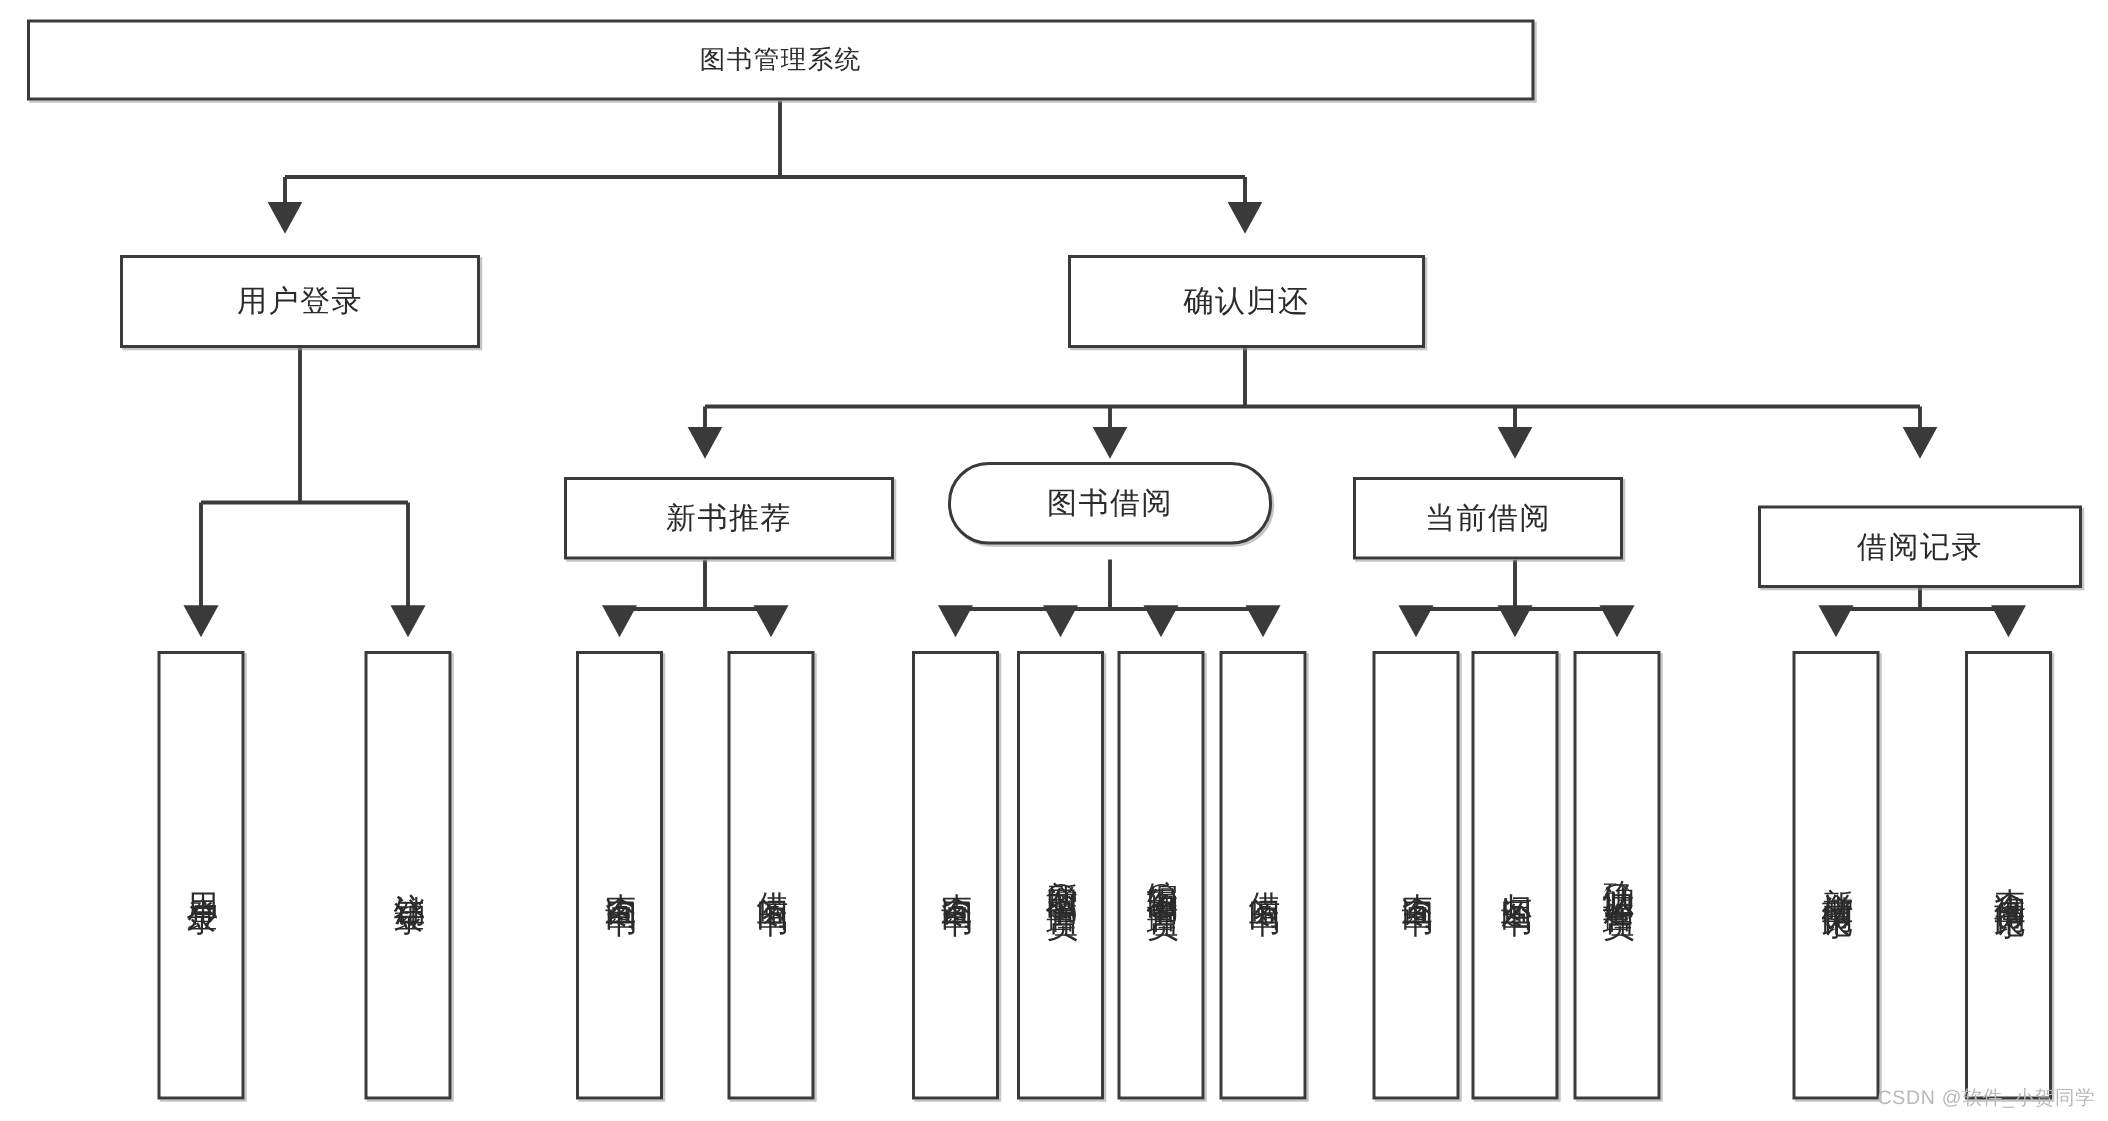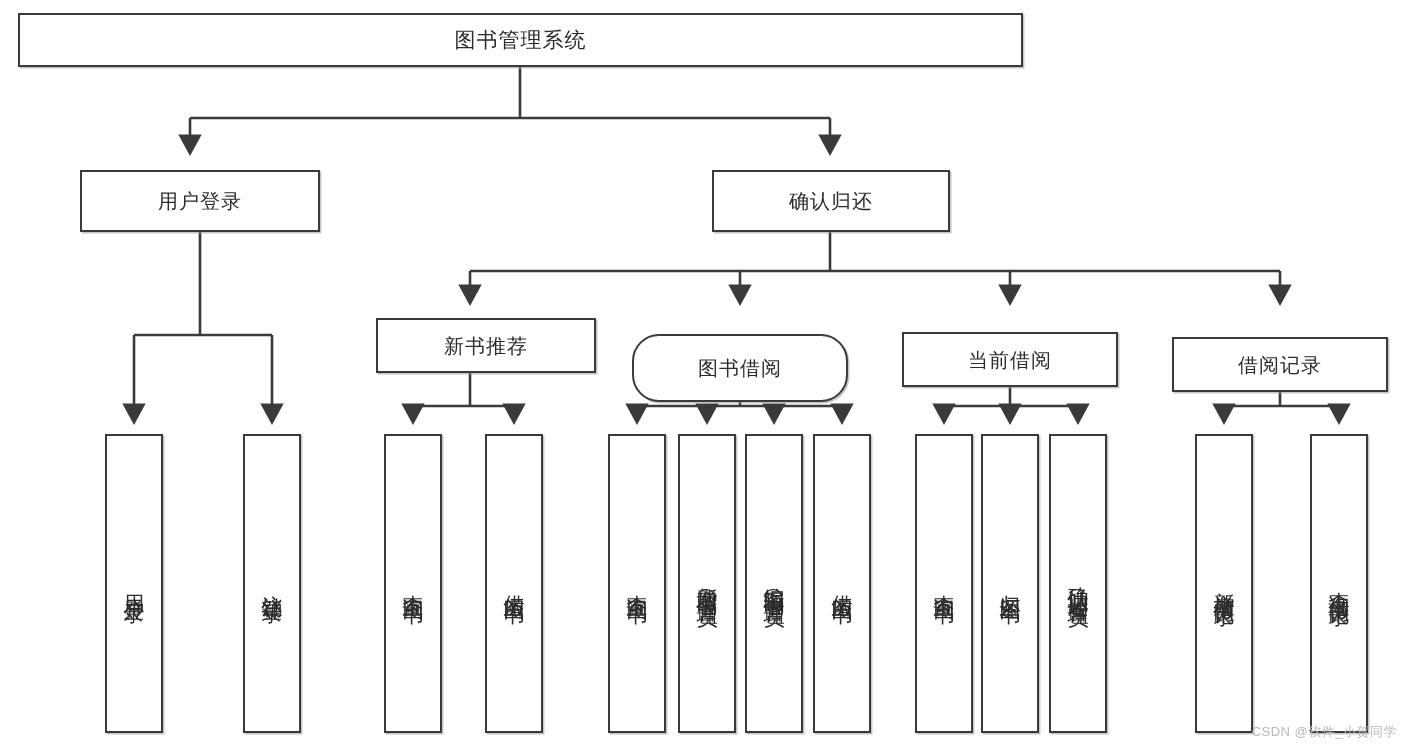--- a/index.html
+++ b/index.html
@@ -35,21 +35,21 @@
     justify-content: center;
     color: #2b2b2b;
     box-shadow: 1.5px 1.5px 0 0 rgba(150,150,150,0.55);
   }
   .node.h {
     font-size: 20px;
     letter-spacing: 1px;
     line-height: 1.2;
   }
   .node.root {
-    font-size: 21px;
+    font-size: 17px;
   }
   .node.v {
     font-size: 21px;
     writing-mode: vertical-rl;
     text-orientation: upright;
     letter-spacing: 3px;
     line-height: 1.05;
     padding: 4px 0;
     align-items: center;
     justify-content: center;
@@ -134,24 +134,24 @@
   <div class="node h" style="left:80px; top:170px; width:240px; height:62px;">
     <span>用户登录</span>
   </div>
   <div class="node h" style="left:712px; top:170px; width:238px; height:62px;">
     <span>确认归还</span>
   </div>
 
   <div class="node h" style="left:376px; top:318px; width:220px; height:55px;">
     <span>新书推荐</span>
   </div>
-  <div class="node h" style="left:632px; top:334px; width:216px; height:68px;border-radius:27px;">
+  <div class="node h" style="left:632px; top:308px; width:216px; height:55px;border-radius:27px;">
     <span>图书借阅</span>
   </div>
-  <div class="node h" style="left:902px; top:332px; width:216px; height:55px;">
+  <div class="node h" style="left:902px; top:318px; width:180px; height:55px;">
     <span>当前借阅</span>
   </div>
   <div class="node h" style="left:1172px; top:318px; width:216px; height:55px;margin-top:19px;">
     <span>借阅记录</span>
   </div>
 
   <div class="node v" style="left:105px; top:434px; width:58px; height:299px;">
     <span class="vtext">用户登录</span>
   </div>
   <div class="node v" style="left:243px; top:434px; width:58px; height:299px;">

